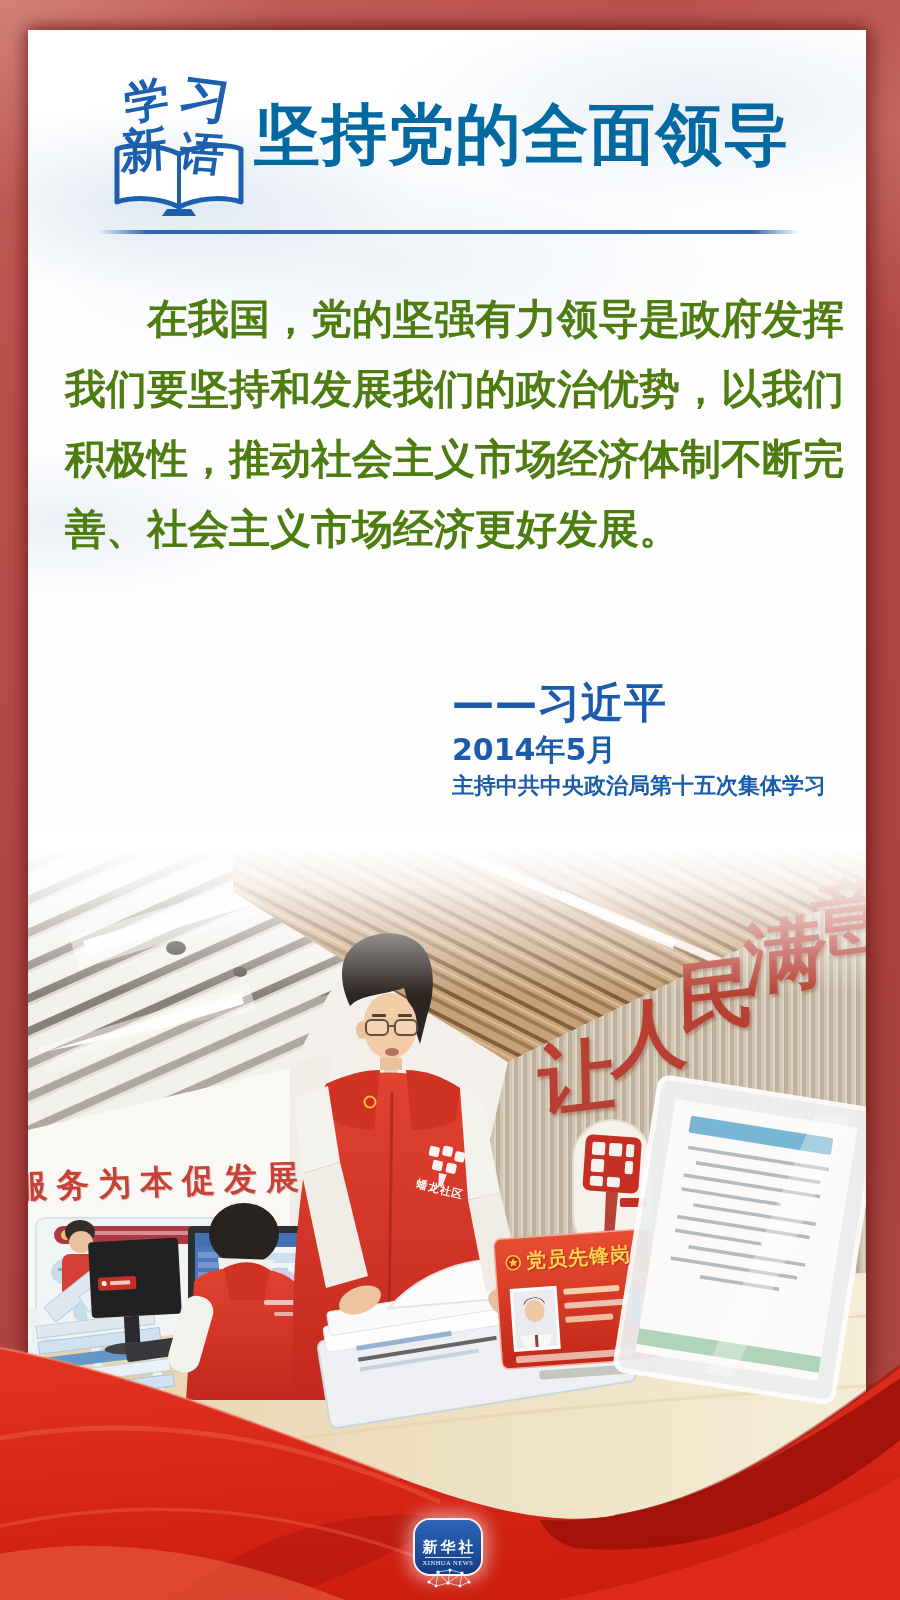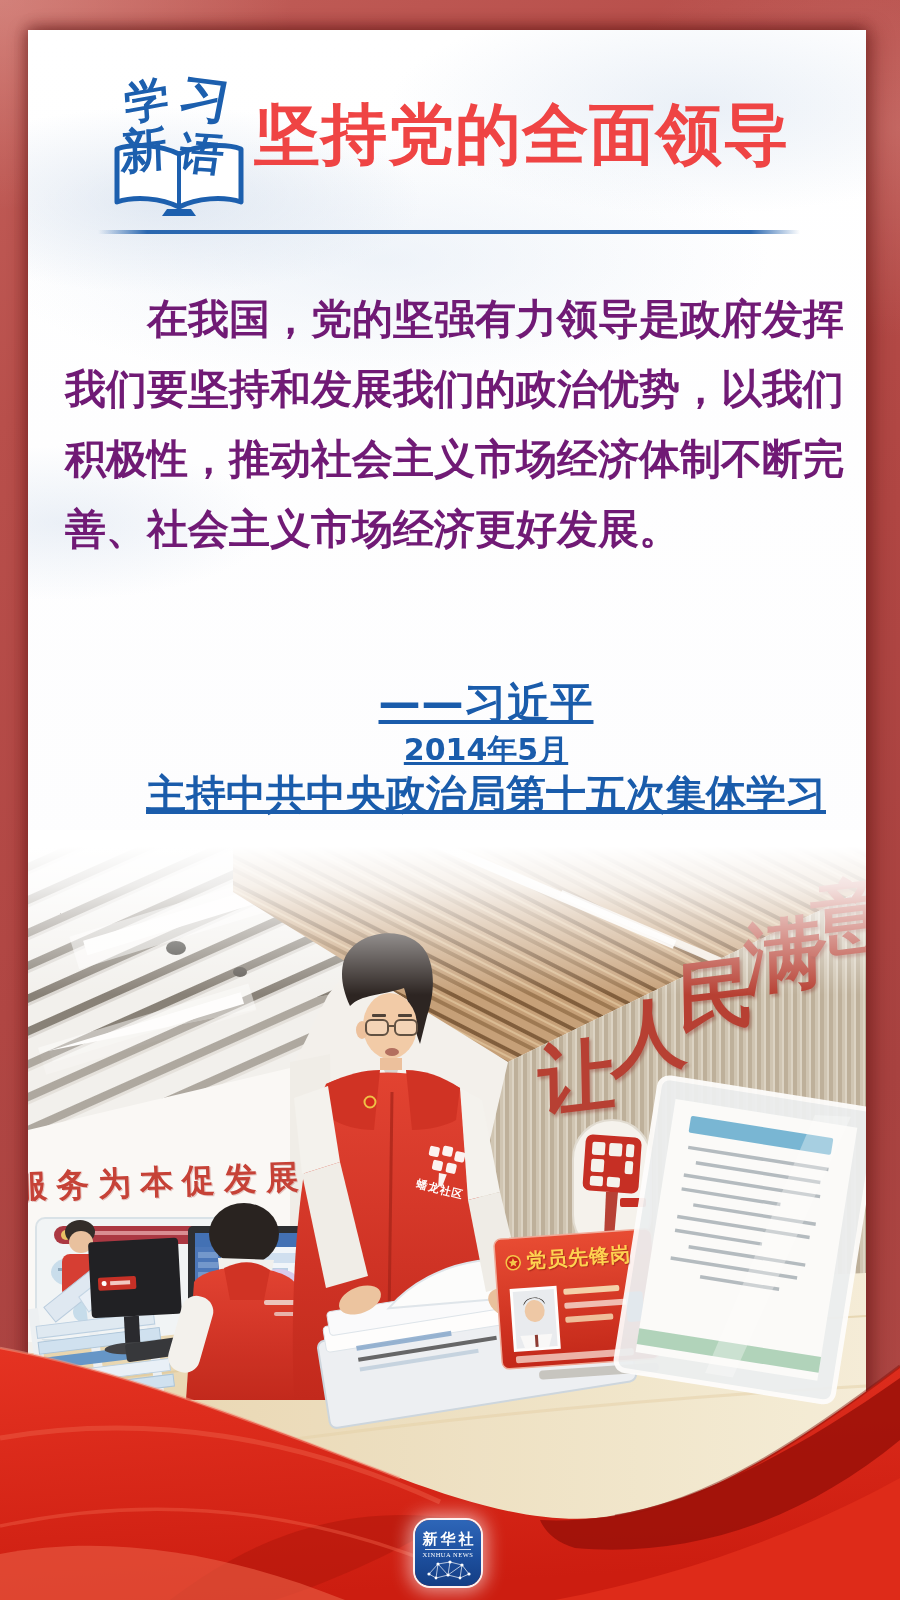--- a/index.html
+++ b/index.html
@@ -18,54 +18,54 @@
       radial-gradient(300px 110px at 4% 58%, rgba(206,219,235,.4), rgba(206,219,235,0) 70%),
       linear-gradient(#ffffff,#fdfdfe);}
   
   .logo{position:absolute;left:88px;top:48px;width:130px;height:142px;}
   .logo-book{position:absolute;left:-4px;top:64px;}
   .logo-char{position:absolute;color:#1c5fae;font-weight:900;line-height:1;}
   .lc0{left:8px;top:0;font-size:45px;transform:rotate(-10deg) skewX(-6deg);}
   .lc1{left:64px;top:-4px;font-size:50px;transform:rotate(7deg) skewX(-4deg);}
   .lc2{left:4px;top:48px;font-size:47px;transform:rotate(-7deg) skewX(-5deg);}
   .lc3{left:64px;top:54px;font-size:44px;transform:rotate(4deg) skewX(-4deg);}
-  .title{position:absolute;left:226px;top:60px;font-size:66px;font-weight:900;color:#ef4444;letter-spacing:1px;white-space:nowrap;}
+  .title{position:absolute;left:226px;top:60px;font-size:66px;font-weight:900;color:#0369a1;letter-spacing:1px;white-space:nowrap;}
   .divider{position:absolute;left:70px;top:200px;width:702px;height:4px;
     background:linear-gradient(90deg,rgba(42,103,176,0) 0%,#2a67b0 7%,#306db4 50%,#2a67b0 93%,rgba(42,103,176,0) 100%);}
   
-  .quote{position:absolute;left:37px;top:254px;width:784px;color:#701a75;font-weight:700;font-size:41px;line-height:70px;}
+  .quote{position:absolute;left:37px;top:254px;width:784px;color:#4d7c0f;font-weight:700;font-size:41px;line-height:70px;}
   .quote-line{white-space:nowrap;}
   .quote-line:first-child{text-indent:82px;}
-  .attrib{position:absolute;right:40px;top:646px;text-align:center;color:#1a5cab;text-decoration:underline;}
+  .attrib{position:absolute;right:40px;top:646px;text-align:left;color:#1a5cab;}
   .attrib-name{font-size:42px;font-weight:800;line-height:54px;letter-spacing:1px;}
   .attrib-date{font-size:30px;font-weight:700;line-height:36px;margin-top:2px;}
-  .attrib-occ{font-size:40px;font-weight:700;line-height:36px;margin-top:8px;white-space:nowrap;}
+  .attrib-occ{font-size:22px;font-weight:700;line-height:36px;margin-top:0;white-space:nowrap;}
   
   .photo{position:absolute;left:0;top:800px;width:838px;height:770px;overflow:hidden;}
   .photo svg.scene{position:absolute;left:0;top:0;}
   .slogan-char{position:absolute;font-size:78px;font-weight:900;color:#b5382c;line-height:1;
     transform:rotate(-7deg) skewX(-6deg);text-shadow:2px 3px 3px rgba(125,35,25,.35);}
   .sc0{left:510px;top:208px;} .sc1{left:582px;top:166px;} .sc2{left:650px;top:126px;}
   .sc3{left:716px;top:86px;}  .sc4{left:782px;top:46px;}
   .left-banner{position:absolute;left:-14px;top:330px;font-size:33px;font-weight:800;color:#c53a30;
     letter-spacing:9px;white-space:nowrap;transform:rotate(-2deg);text-shadow:1px 1px 0 rgba(160,40,30,.25);}
   .vest-label{position:absolute;left:388px;top:352px;font-size:11px;font-weight:700;color:#fff;
     letter-spacing:1px;transform:rotate(14deg);}
   .desk-sign-title{position:absolute;left:477px;top:414px;width:152px;transform:rotate(-4deg);
     color:#ffd24a;font-size:20px;font-weight:900;letter-spacing:1px;display:flex;align-items:center;gap:5px;
     text-shadow:1px 1px 1px rgba(120,10,5,.5);}
   .photo-fade{position:absolute;left:0;top:0;width:100%;height:165px;
     background:linear-gradient(#ffffff 10%,rgba(255,255,255,.85) 34%,rgba(255,255,255,0) 100%);}
   .photo-grade{position:absolute;left:0;top:0;width:100%;height:100%;background:rgba(242,222,192,.05);pointer-events:none;}
   
   .wave{position:absolute;left:0;bottom:0;width:900px;height:280px;}
-  .xinhua{position:absolute;left:415px;top:1520px;width:66px;height:66px;border-radius:15px;box-sizing:border-box;
+  .xinhua{position:absolute;left:415px;top:1520px;width:66px;height:54px;border-radius:15px;box-sizing:border-box;
     background:linear-gradient(180deg,#2e66b8 0%,#1d4f9e 55%,#143e84 100%);
     box-shadow:0 0 0 2px rgba(255,255,255,.9),0 0 18px 6px rgba(255,255,255,.55);
-    color:#fff;text-align:center;padding-top:12px;}
+    color:#fff;text-align:center;padding-top:20px;}
   .xh-name{font-size:15px;font-weight:800;letter-spacing:3px;line-height:15px;text-indent:3px;}
   .xh-line{width:46px;height:1px;background:rgba(255,255,255,.85);margin:2px auto 1px;}
   .xh-en{font-size:6.5px;letter-spacing:.5px;font-family:"Liberation Serif","DejaVu Serif",serif;line-height:8px;}
 </style>
 </head>
 <body>
 
 <div class="poster">
   <div class="card">
     <div class="card-sky"></div>

